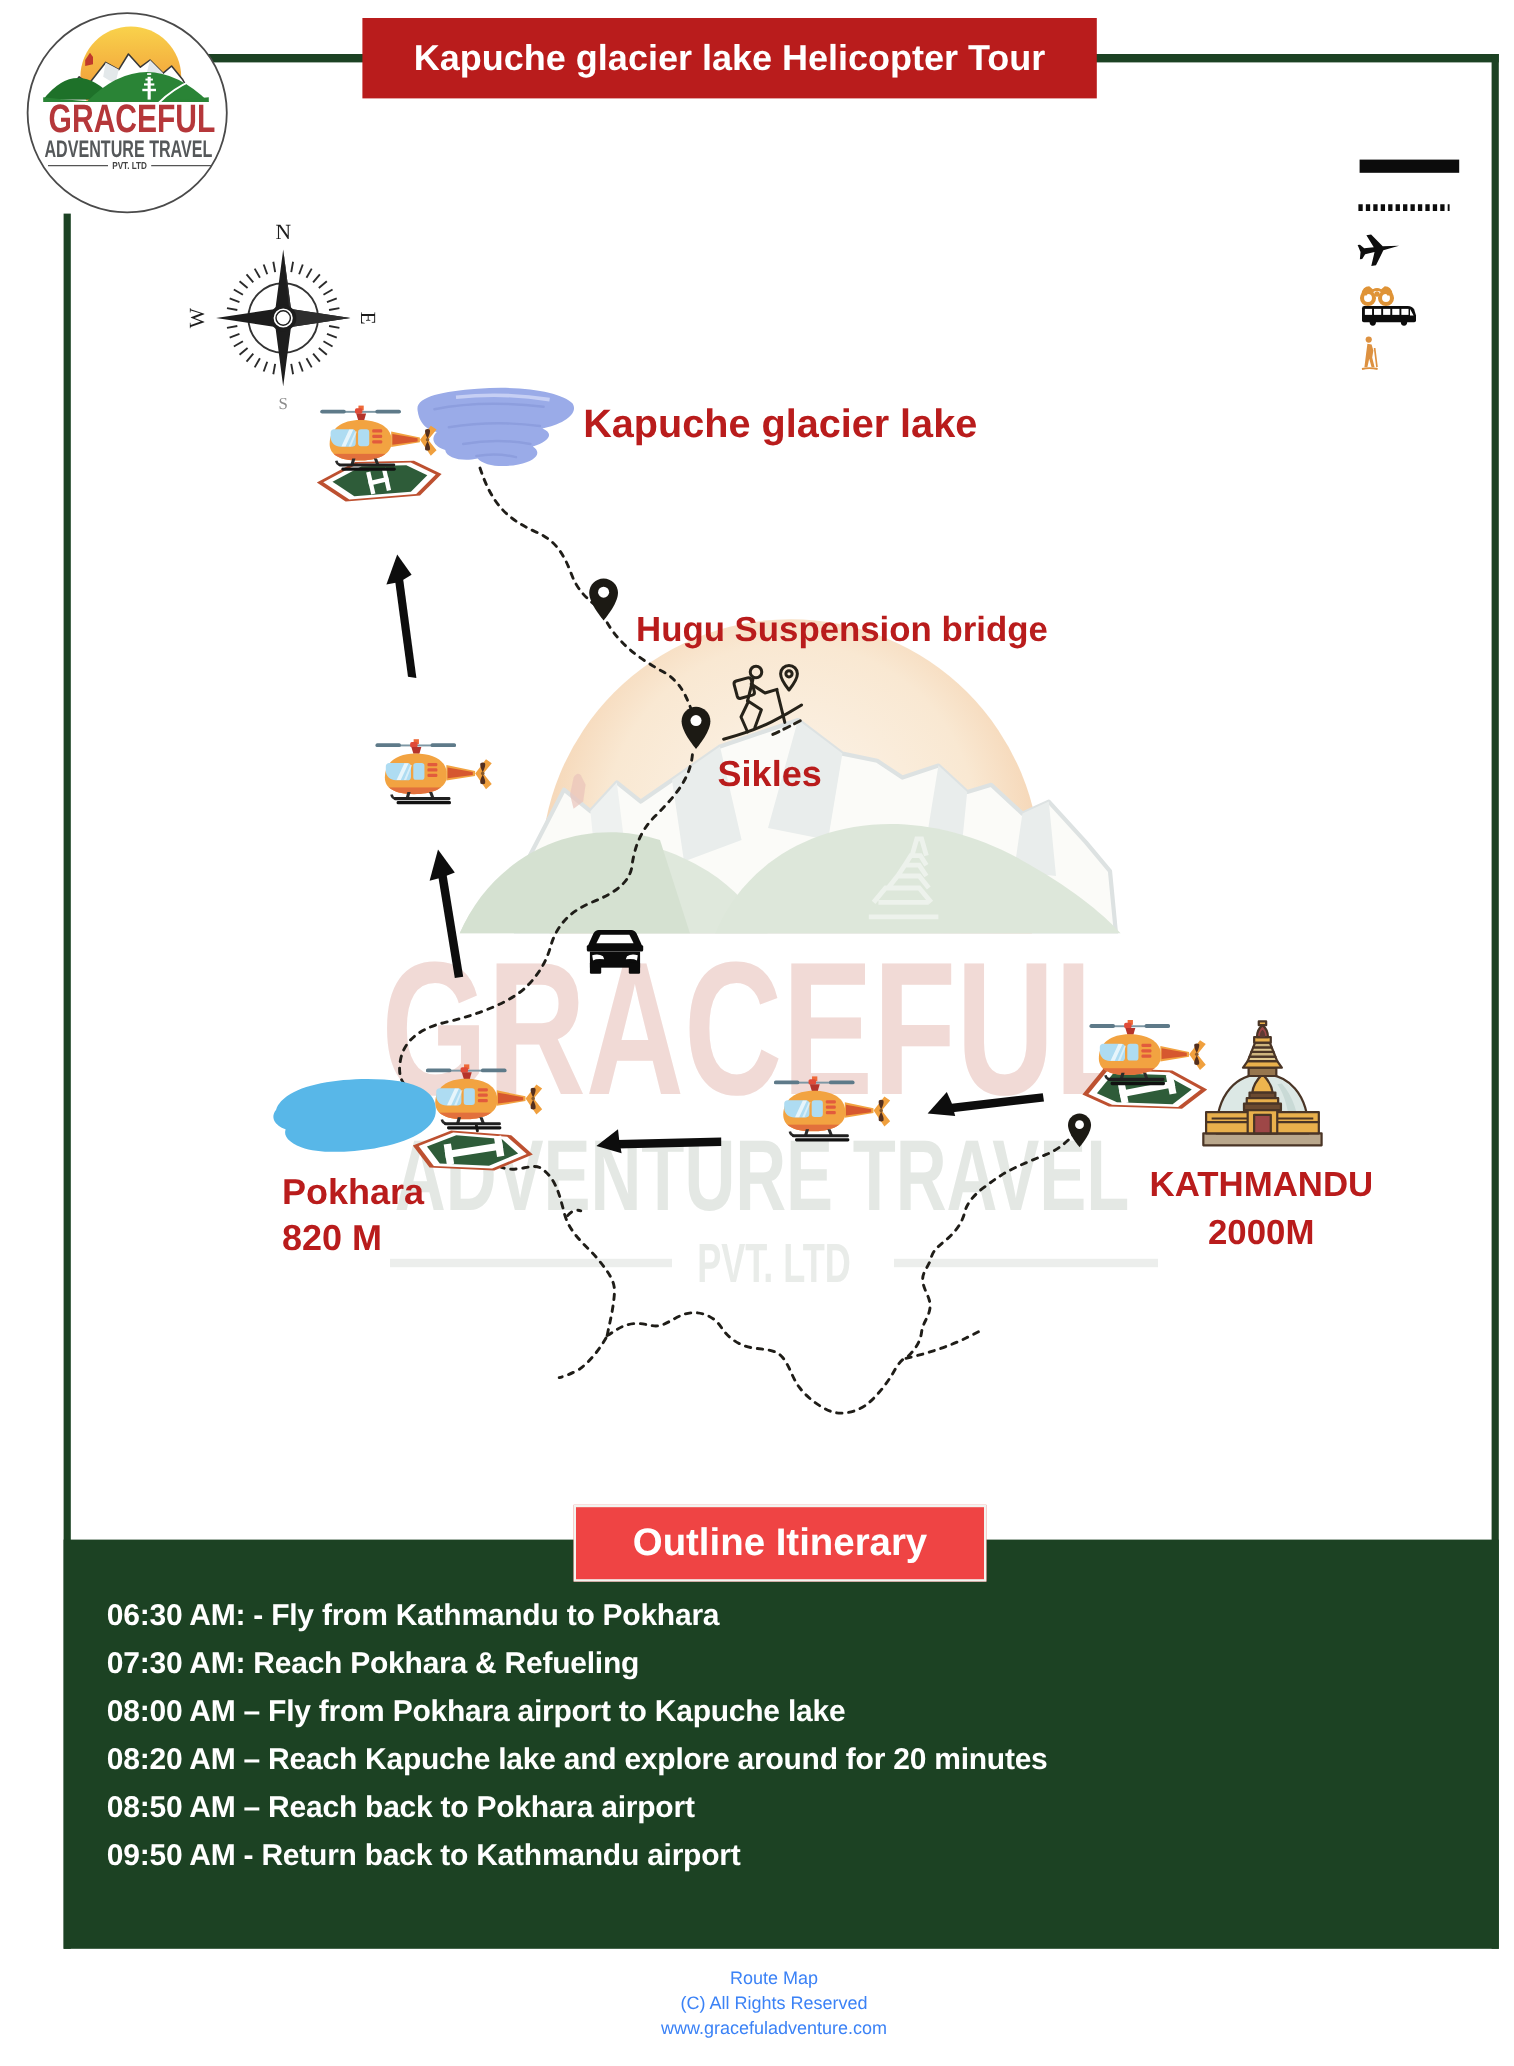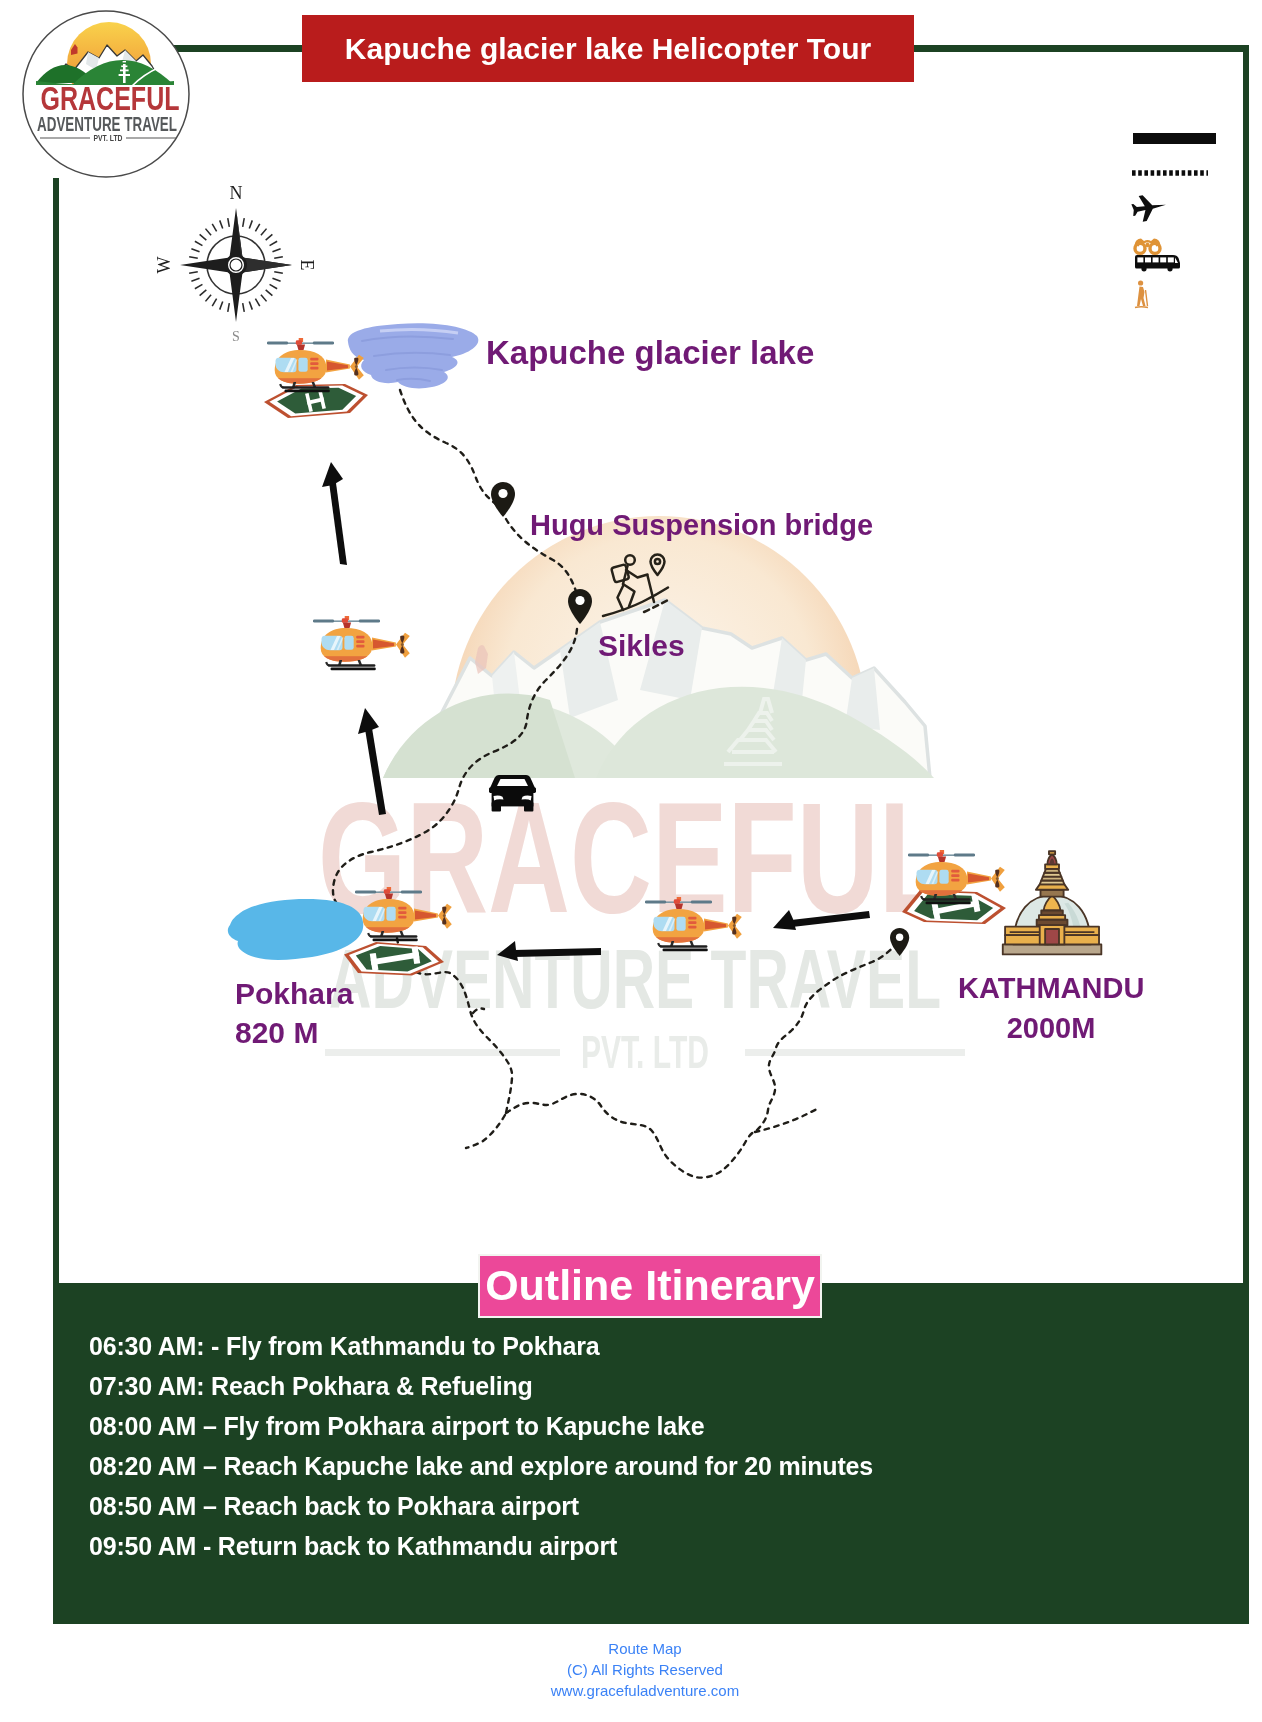--- a/index.html
+++ b/index.html
@@ -1,24 +1,24 @@
 <!DOCTYPE html>
 <html><head>
 <meta charset="utf-8">
 <style>
   html,body{margin:0;padding:0;}
   body{width:1262px;height:1722px;background:#ffffff;font-family:"Liberation Sans", sans-serif;}
   .page{position:relative;width:1262px;height:1722px;overflow:hidden;background:#ffffff;}
   .abs{position:absolute;}
-  .lbl{position:absolute;font-weight:bold;color:#701a75;white-space:nowrap;}
+  .lbl{position:absolute;font-weight:bold;color:#b91c1c;white-space:nowrap;}
   .hdr{position:absolute;left:302px;top:15px;width:612px;height:67px;background:#b91c1c;
        color:#fff;font-weight:bold;font-size:30px;text-align:center;line-height:67px;}
   .band{position:absolute;left:53px;top:1283px;width:1196px;height:341px;background:#1c4223;}
-  .obox{position:absolute;left:478px;top:1254px;width:344px;height:64px;background:#ec4899;
-        border:2px solid #f2f4f0;box-sizing:border-box;color:#fff;font-weight:bold;font-size:43px;
+  .obox{position:absolute;left:478px;top:1254px;width:344px;height:64px;background:#ef4444;
+        border:2px solid #f2f4f0;box-sizing:border-box;color:#fff;font-weight:bold;font-size:32px;
         text-align:center;line-height:58px;}
   .itin{position:absolute;left:89px;top:1326px;color:#fff;font-weight:bold;font-size:25px;line-height:40px;letter-spacing:-0.2px;}
   .foot{position:absolute;left:345px;top:1638px;width:600px;text-align:center;color:#3b82f6;
         font-size:15px;line-height:21px;font-weight:normal;}
 </style>
 </head>
 <body>
 <div class="page">
 
 <svg class="abs" style="left:0;top:0" width="1262" height="1722" viewBox="0 0 1262 1722">

